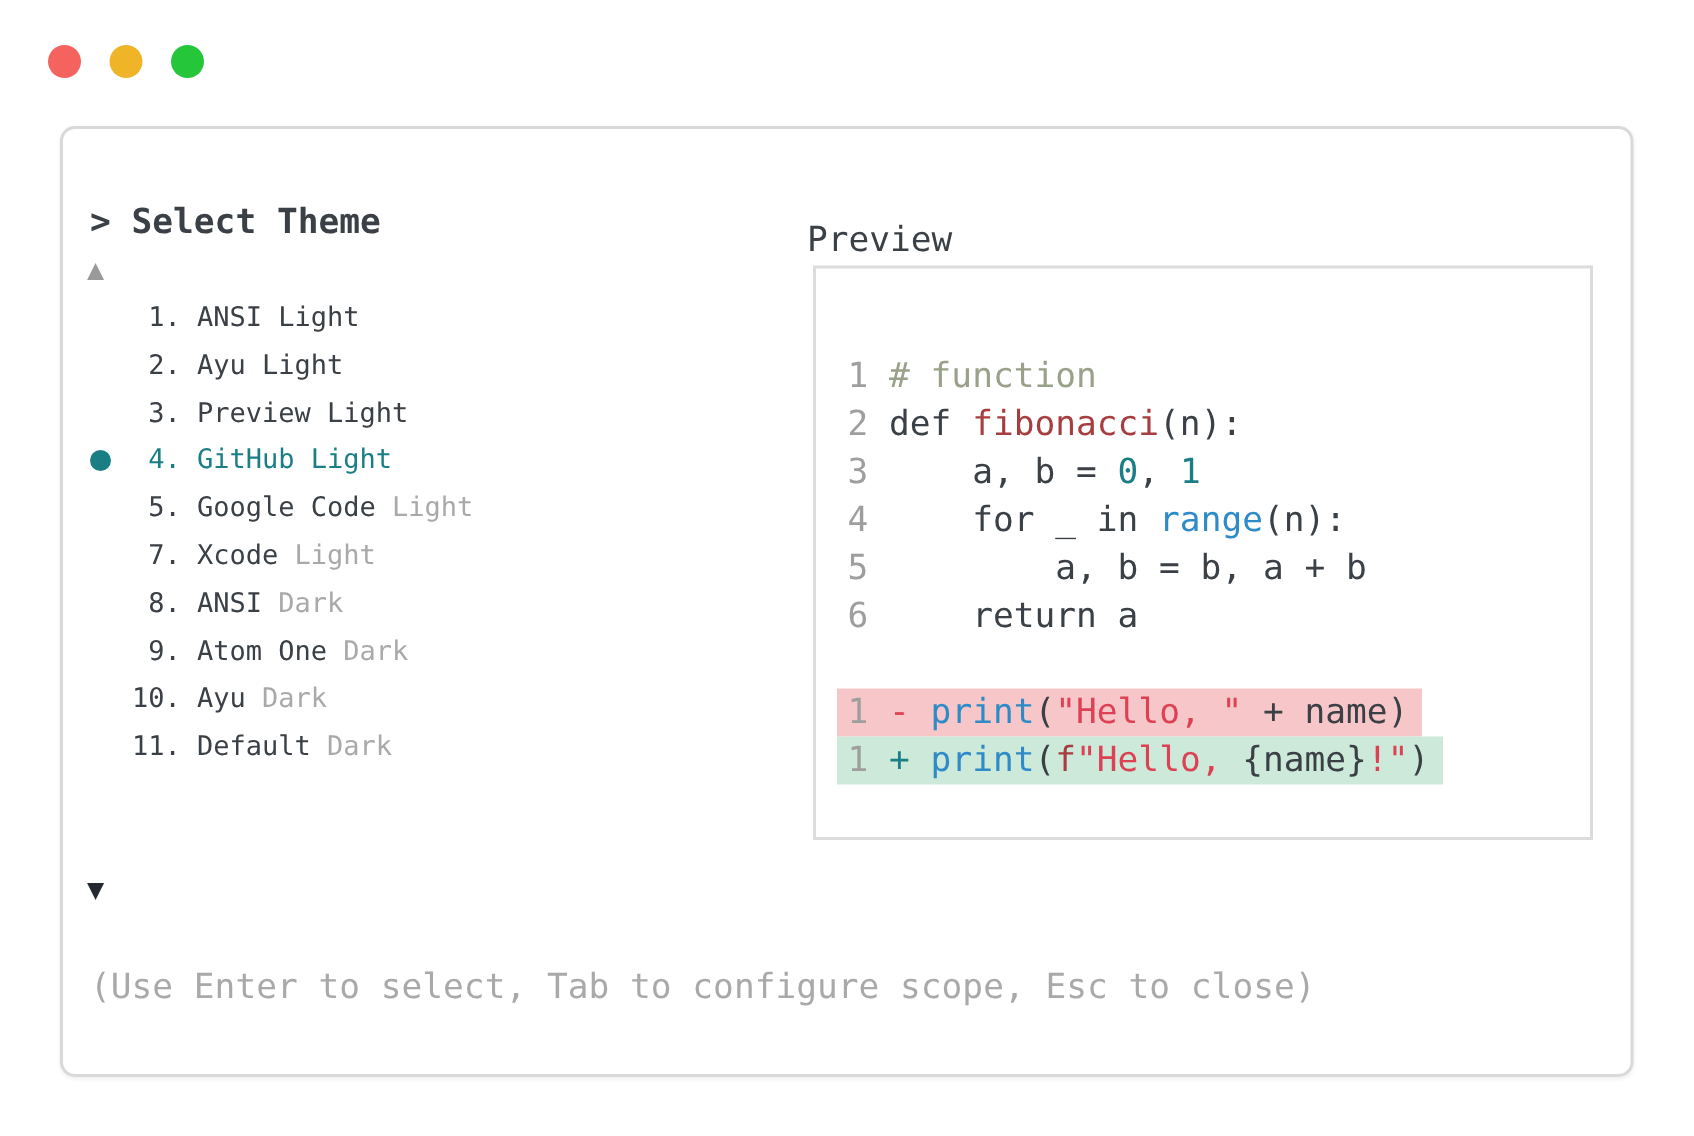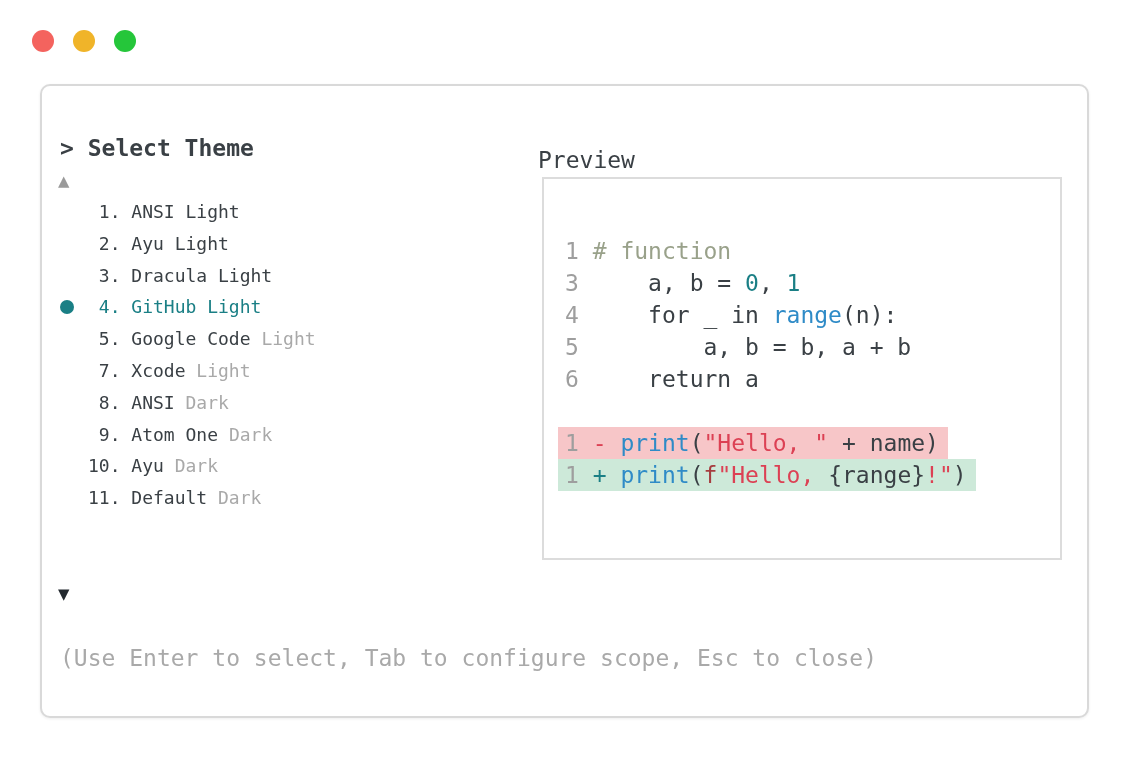--- a/index.html
+++ b/index.html
@@ -58,53 +58,56 @@
 
   <div class="panel">
 
     <div class="mono prompt">&gt; Select Theme</div>
 
     <div class="scroll-up">▲</div>
 
     <div class="theme-list" id="theme-list">
         <div class="t-row"><span class="t-num">1.</span><span class="tk-dark">ANSI Light</span></div>
         <div class="t-row"><span class="t-num">2.</span><span class="tk-dark">Ayu Light</span></div>
-        <div class="t-row"><span class="t-num">3.</span><span class="tk-dark">Dracula Light</span></div>
+        <div class="t-row"><span class="t-num">3.</span><span class="tk-dark">Preview Light</span></div>
         <div class="t-row sel"><span class="bullet"></span><span class="t-num">4.</span><span class="tk-teal">GitHub Light</span></div>
         <div class="t-row"><span class="t-num">5.</span><span class="tk-dark">Google Code </span><span class="tk-gray">Light</span></div>
         <div class="t-row"><span class="t-num">7.</span><span class="tk-dark">Xcode </span><span class="tk-gray">Light</span></div>
         <div class="t-row"><span class="t-num">8.</span><span class="tk-dark">ANSI </span><span class="tk-gray">Dark</span></div>
         <div class="t-row"><span class="t-num">9.</span><span class="tk-dark">Atom One </span><span class="tk-gray">Dark</span></div>
         <div class="t-row"><span class="t-num">10.</span><span class="tk-dark">Ayu </span><span class="tk-gray">Dark</span></div>
         <div class="t-row"><span class="t-num">11.</span><span class="tk-dark">Default </span><span class="tk-gray">Dark</span></div>
       </div>
 
     <div class="scroll-down">▼</div>
 
     <div class="mono preview-label">Preview</div>
 
     <div class="preview-box">
       <div class="code" id="code">
           <div class="wrap">
             <div class="c-line"><span class="c-num">1</span><span class="tk-comment"> # function</span></div>
           </div>
           <div class="wrap">
+            <div class="c-line"><span class="c-num">2</span><span class="tk-dark"> def </span><span class="tk-darkred">fibonacci</span><span class="tk-dark">(n):</span></div>
+          </div>
+          <div class="wrap">
             <div class="c-line"><span class="c-num">3</span><span class="tk-dark">     a, b = </span><span class="tk-teal">0</span><span class="tk-dark">, </span><span class="tk-teal">1</span></div>
           </div>
           <div class="wrap">
             <div class="c-line"><span class="c-num">4</span><span class="tk-dark">     for _ in </span><span class="tk-blue">range</span><span class="tk-dark">(n):</span></div>
           </div>
           <div class="wrap">
             <div class="c-line"><span class="c-num">5</span><span class="tk-dark">         a, b = b, a + b</span></div>
           </div>
           <div class="wrap">
             <div class="c-line"><span class="c-num">6</span><span class="tk-dark">     return a</span></div>
           </div>
           <div class="wrap"></div>
           <div class="wrap"><div class="c-line diff removed"><span class="c-num">1</span><span class="tk-red"> - </span><span class="tk-blue">print</span><span class="tk-dark">(</span><span class="tk-red">"Hello, "</span><span class="tk-dark"> + name)</span></div></div>
-          <div class="wrap"><div class="c-line diff added"><span class="c-num">1</span><span class="tk-teal"> + </span><span class="tk-blue">print</span><span class="tk-dark">(</span><span class="tk-darkred">f</span><span class="tk-red">"Hello, </span><span class="tk-dark">{range}</span><span class="tk-red">!"</span><span class="tk-dark">)</span></div></div>
+          <div class="wrap"><div class="c-line diff added"><span class="c-num">1</span><span class="tk-teal"> + </span><span class="tk-blue">print</span><span class="tk-dark">(</span><span class="tk-darkred">f</span><span class="tk-red">"Hello, </span><span class="tk-dark">{name}</span><span class="tk-red">!"</span><span class="tk-dark">)</span></div></div>
         </div>
     </div>
 
     <div class="mono hint">(Use Enter to select, Tab to configure scope, Esc to close)</div>
 
   </div>
 </div>
 
 </body></html>

